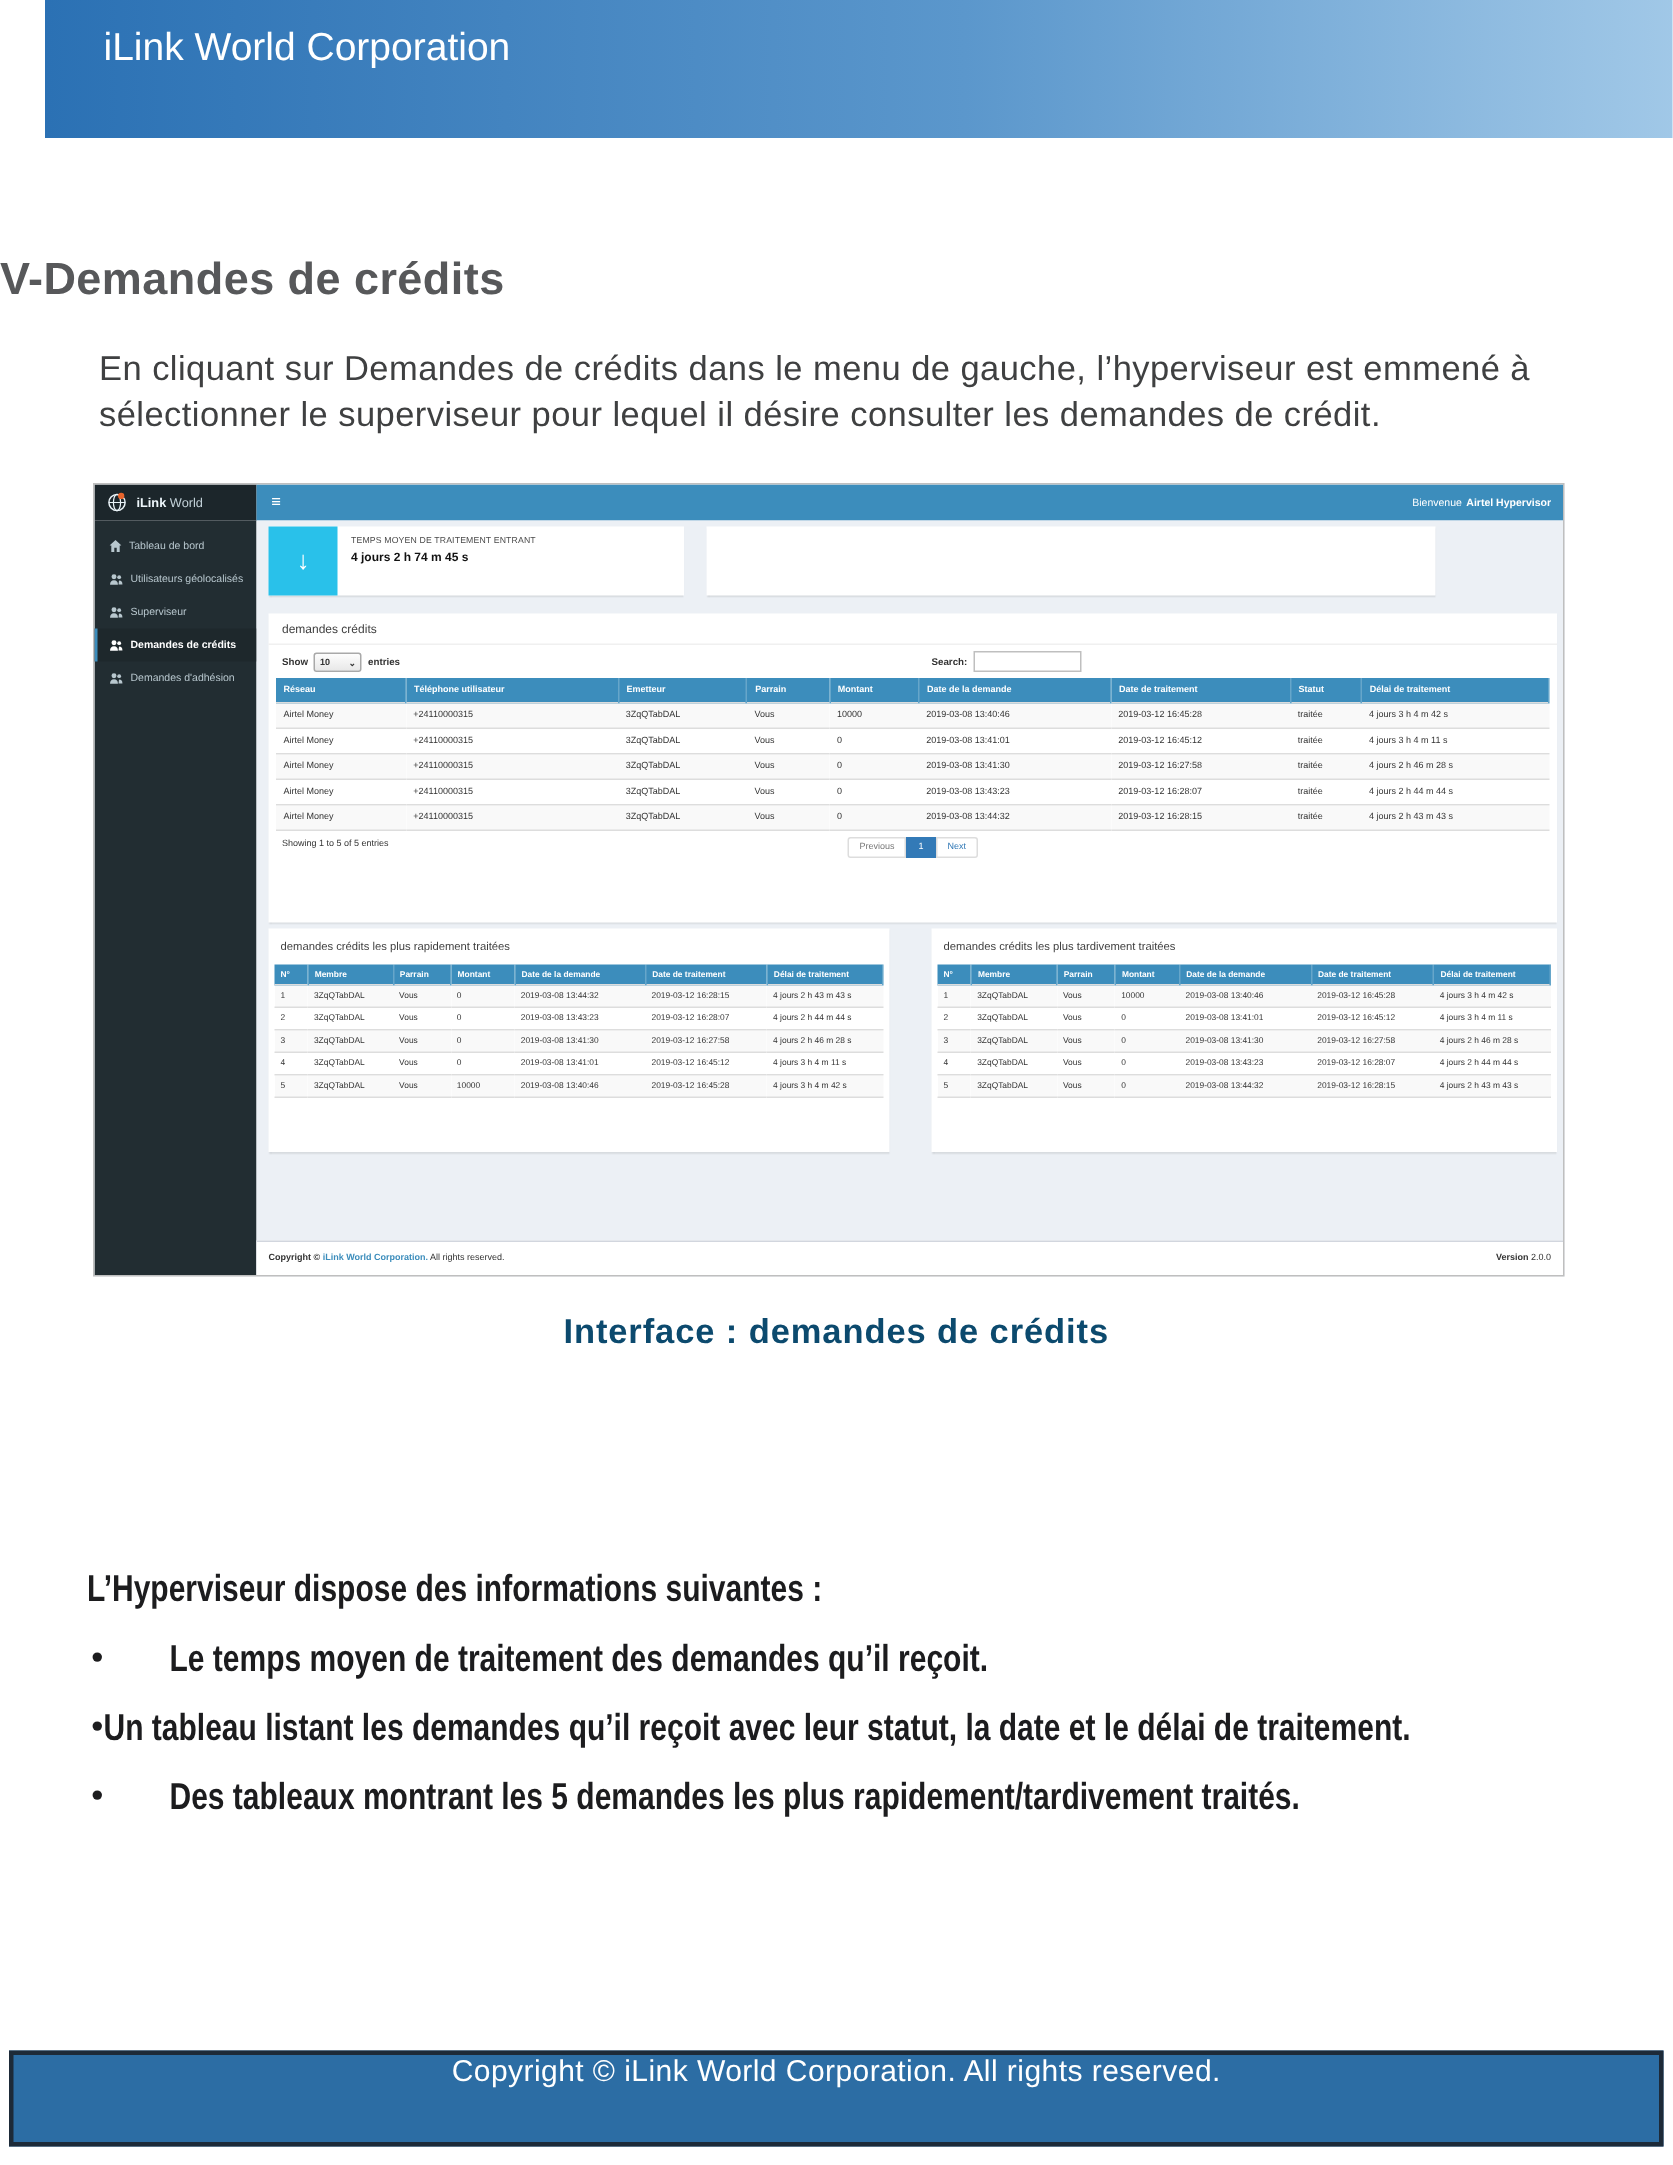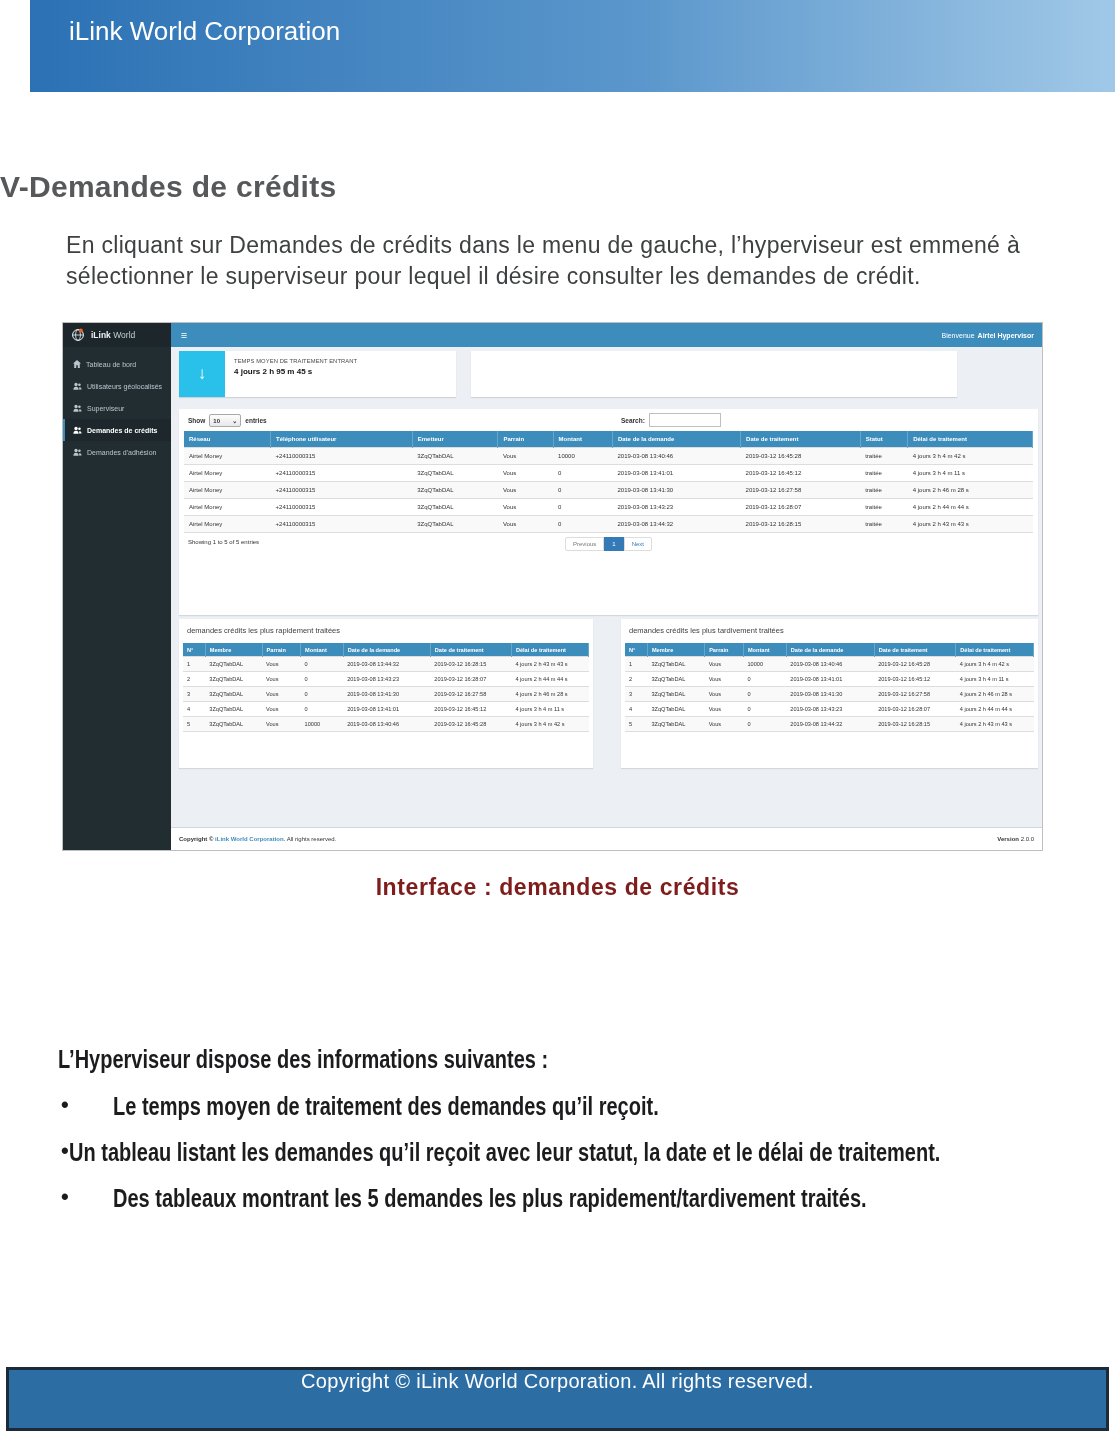--- a/index.html
+++ b/index.html
@@ -7,21 +7,21 @@
 
   
   .doc-header { position:absolute; top:0; left:0; width:1115px; height:92px;
     background:linear-gradient(90deg,#2b71b4 0%, #5b97cc 55%, #a5cbe9 100%);
     color:#fff; padding:15px 0 0 39px; font-size:26px; line-height:32px; font-weight:normal;margin-left:30px; }
   .doc-title { position:absolute; top:170px; left:0; width:1115px; text-align:left;
     font-size:30px; font-weight:bold; color:#57585a; letter-spacing:.3px; }
   .doc-intro { position:absolute; top:230px; left:66px; width:985px;
     font-size:23px; line-height:31px; color:#3f4041; letter-spacing:.3px; }
   .doc-caption { position:absolute; top:874px; left:0; width:1115px; text-align:center;
-    font-size:23px; font-weight:bold; color:#7f1d1d; letter-spacing:.6px; }
+    font-size:23px; font-weight:bold; color:#0c4a6e; letter-spacing:.6px; }
   .info-sec { position:absolute; top:1006px; left:58px; width:1040px; color:#1c1c1e;margin-top:39px; }
   .info-heading { margin-bottom:18px; }
   .cond { display:inline-block; transform:scaleX(.8); transform-origin:0 50%;
     white-space:nowrap; font-size:25px; font-weight:bold; letter-spacing:0; }
   .bullet { display:flex; margin-bottom:17px; }
   .bullet .dot { width:55px; font-size:22px; font-weight:bold; padding-left:3px; }
   .doc-footer { position:absolute; top:1367px; left:6px; width:1103px; height:64px;
     background:#2c6da4; border:3px solid #1d2a38; display:flex; align-items:flex-start;
     justify-content:center; color:#fff; font-size:20px; letter-spacing:.3px; }
 
@@ -181,26 +181,27 @@
       <span>Demandes d'adhésion</span>
     </div>
   </div>
 
   <div class="content">
 
     <div class="infobox">
       <div class="ib-icon">↓</div>
       <div class="ib-text">
         <div class="ib-label">TEMPS MOYEN DE TRAITEMENT ENTRANT</div>
-        <div class="ib-value">4 jours 2 h 95 m 45 s</div>
+        <div class="ib-value">4 jours 2 h 74 m 45 s</div>
       </div>
     </div>
     <div class="infobox-empty"></div>
 
     <div class="panel panel-main">
+      <div class="panel-title">demandes crédits</div>
       <div class="controls">
         <div class="ctl-left">
           <span>Show</span>
           <span class="select">
             <span>10</span>
             <span>⌄</span>
           </span>
           <span>entries</span>
         </div>
         <div class="ctl-search">

